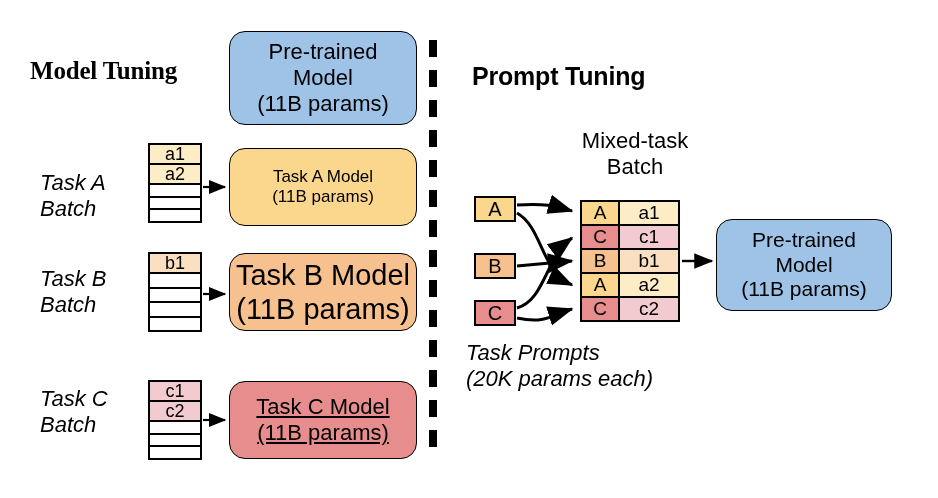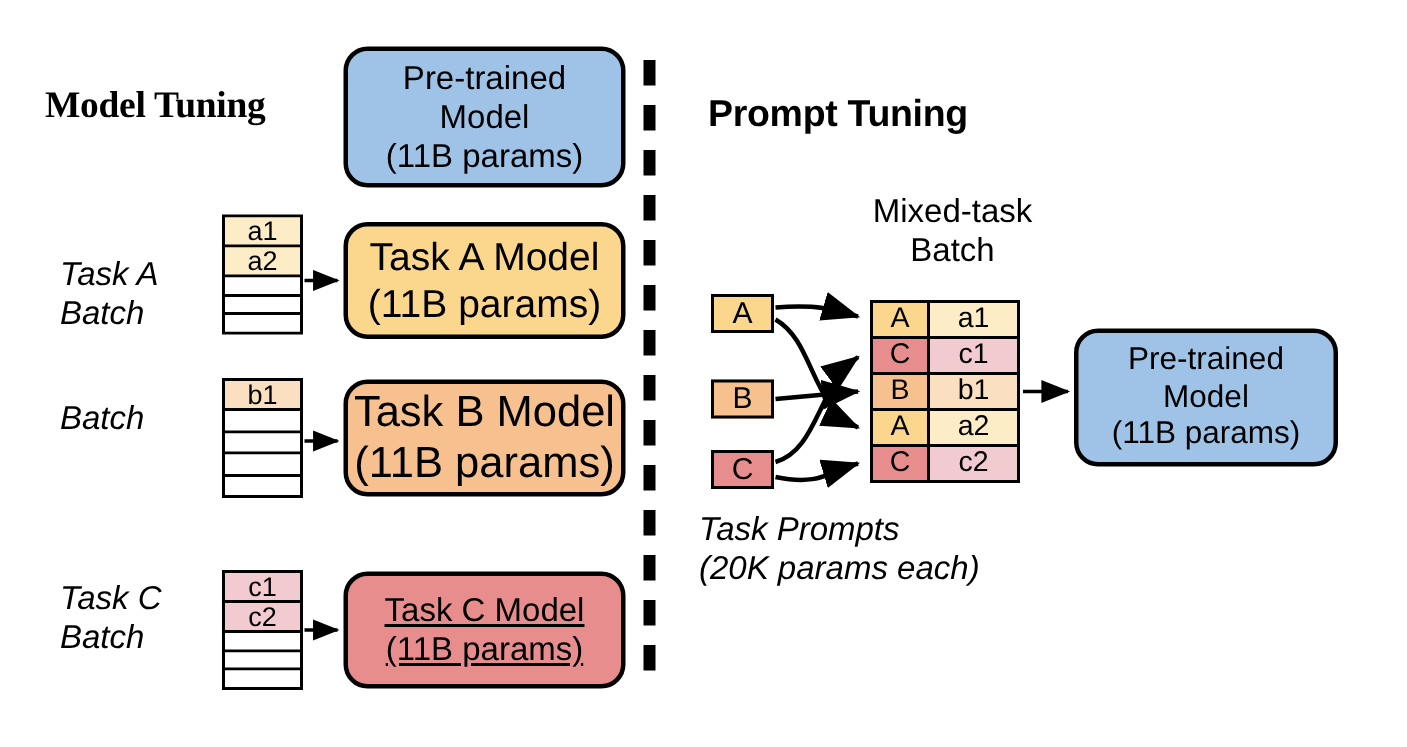--- a/index.html
+++ b/index.html
@@ -25,21 +25,21 @@
     font-weight: bold;
     font-size: 25px;
     color: #000000;
     letter-spacing: -0.2px;
     white-space: nowrap;
   }
 
   
   .model-box {
     box-sizing: border-box;
-    border: 3px solid #000000;
+    border: 1px solid #000000;
     border-radius: 16px;
     display: flex;
     flex-direction: column;
     align-items: center;
     justify-content: center;
     text-align: center;
     color: #000000;
     line-height: 1.18;
   }
   .model-box .line { white-space: nowrap; }
@@ -145,26 +145,27 @@
     <div>Task A</div>
     <div>Batch</div>
   </div>
   <div class="batch-table abs" id="batch-a" style="left:148px; top:143px; width:54px; height:80px;">
     <div class="batch-row" style="background: rgb(252, 237, 199);">a1</div>
     <div class="batch-row" style="background: rgb(252, 237, 199);">a2</div>
     <div class="batch-row" style="background: rgb(255, 255, 255);"></div>
     <div class="batch-row" style="background: rgb(255, 255, 255);"></div>
     <div class="batch-row" style="background: rgb(255, 255, 255);"></div>
   </div>
-  <div class="model-box abs" id="model-a" style="left: 229px; top: 148px; width: 188px; height: 78px; font-size: 26px; background: rgb(251, 214, 141);">
+  <div class="model-box abs" id="model-a" style="left: 229px; top: 148px; width: 188px; height: 78px; font-size: 17px; background: rgb(251, 214, 141);">
     <div class="line">Task A Model</div>
     <div class="line">(11B params)</div>
   </div>
 
   <div class="plain-label abs left" style="left:40px; top:266px; width:100px;">
+    <div>Task B</div>
     <div>Batch</div>
   </div>
   <div class="batch-table abs" id="batch-b" style="left:148px; top:252px; width:54px; height:80px;">
     <div class="batch-row" style="background: rgb(250, 223, 192);">b1</div>
     <div class="batch-row" style="background: rgb(255, 255, 255);"></div>
     <div class="batch-row" style="background: rgb(255, 255, 255);"></div>
     <div class="batch-row" style="background: rgb(255, 255, 255);"></div>
     <div class="batch-row" style="background: rgb(255, 255, 255);"></div>
   </div>
   <div class="model-box abs" id="model-b" style="left: 229px; top: 253px; width: 188px; height: 78px; font-size: 29px; background: rgb(247, 192, 143);">

